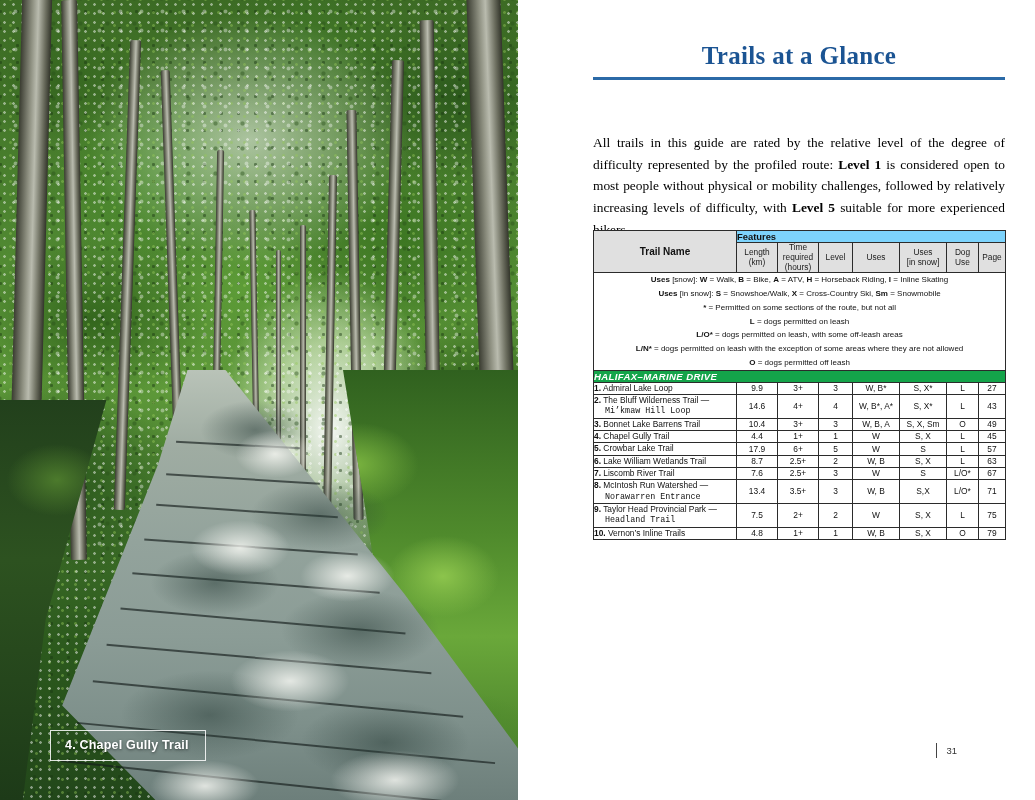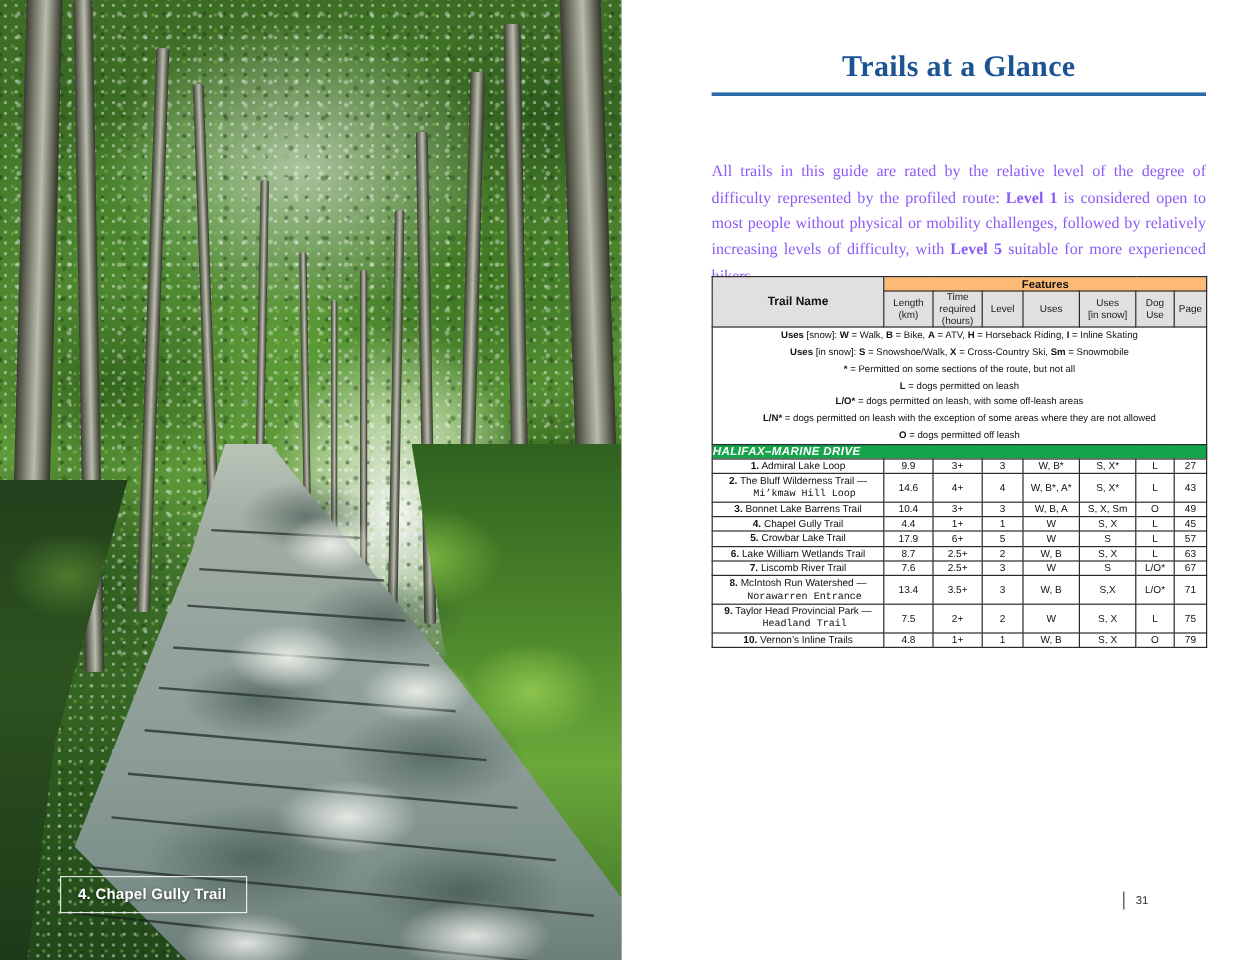--- a/index.html
+++ b/index.html
@@ -155,21 +155,21 @@
     background: #2b6aa7;
   }
 
   .intro {
     position: absolute;
     left: 75px; top: 132px;
     width: 412px;
     font-family: "Liberation Serif", serif;
     font-size: 13.4px;
     line-height: 1.62;
-    color: #8b5cf6;
+    color: #000000;
     text-align: justify;
   }
   .intro b { font-weight: 700; }
 
   
   .trails-table {
     position: absolute;
     left: 75px; top: 230px;
     width: 412px;
     border-collapse: collapse;
@@ -177,23 +177,22 @@
     font-size: 8.2px;
     color: #111;
   }
   .trails-table td, .trails-table th {
     border: 1px solid #2b2b2b;
     padding: 0;
     vertical-align: middle;
   }
 
   .th-cell {
-    background: #fdba74;
+    background: #7dd3fc;
     font-weight: 700;
-    text-align: center;
     font-size: 9.4px;
     padding: 4px 2px;
   }
   .th-sub {
     background: #e0e0e0;
     font-weight: 400;
     text-align: center;
     font-size: 8.3px;
     line-height: 1.18;
     padding: 5px 1px;
@@ -224,21 +223,21 @@
     font-size: 9.6px;
     letter-spacing: .35px;
     padding: 4px 0 4px 7px;
     font-style: italic;
   }
 
   .name-cell {
     padding: 4px 4px 4px 7px;
     line-height: 1.35;
     font-size: 8.4px;
-    text-align: center;
+    text-align: left;
   }
   .name-cell .num { font-weight: 700; }
   .name-cell .cont { display: block; padding-left: 11px; font-family: Liberation Mono, monospace; }
   .val-cell {
     text-align: center;
     font-size: 8.4px;
     line-height: 1.3;
     padding: 3px 1px;
   }
 

